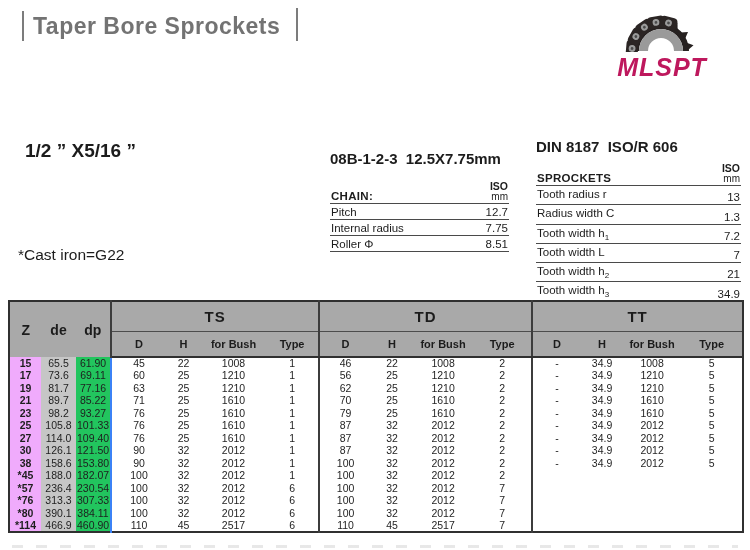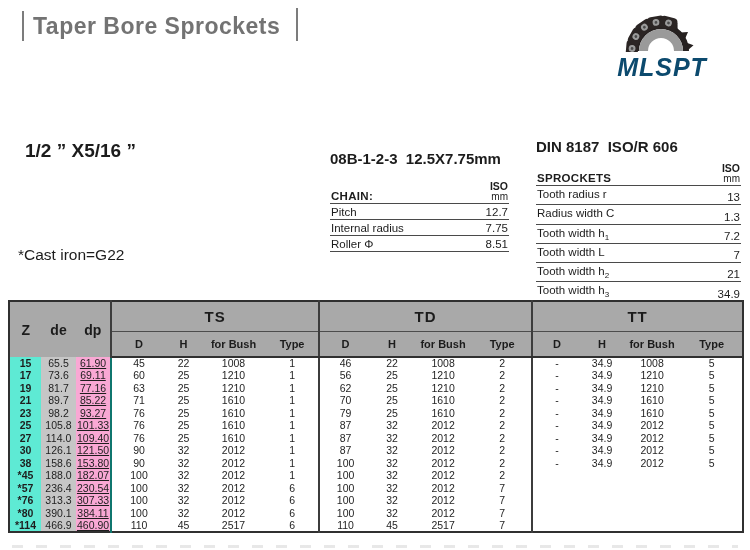--- a/index.html
+++ b/index.html
@@ -12,21 +12,21 @@
   .title-bar.l{left:22px;top:11px;height:30px;}
   .title-bar.r{left:296px;top:8px;height:33px;}
   .page-title{
     position:absolute;left:33px;top:13px;margin:0;
     font-size:23px;font-weight:bold;letter-spacing:.5px;color:#737373;white-space:pre;
   }
   
   .logo{position:absolute;left:597px;top:6px;width:130px;text-align:center;}
   .logo-text{
     margin-top:-3px;font-size:25px;font-weight:bold;font-style:italic;
-    color:#0c4a6e;letter-spacing:1px;
+    color:#be185d;letter-spacing:1px;
   }
   
   .size-label{position:absolute;left:25px;top:140px;font-size:19px;font-weight:bold;white-space:pre;}
   .material-note{position:absolute;left:18px;top:246px;font-size:15.5px;line-height:18px;}
   
   .spec-block{position:absolute;}
   .chain-block{left:330px;top:150px;width:179px;}
   .din-block{left:536px;top:138px;width:205px;}
   .spec-heading{font-size:15px;font-weight:bold;white-space:pre;margin:0 0 14px 0;}
   .din-block .spec-heading{margin-bottom:8px;}
@@ -61,23 +61,23 @@
   table.main tr.sub{height:26px;}
   table.main tr.sub th{
     font-size:11px;font-weight:bold;border-bottom:2px solid #303030;vertical-align:middle;
   }
   table.main tr.sub th.sep{border-left:2px solid #3c3c3c;}
   table.main tbody tr{height:12.5px;}
   table.main tbody td{
     text-align:center;vertical-align:middle;padding:0;
     font-size:10.5px;line-height:11px;color:#1e1e1e;
   }
-  table.main tbody td.z{font-weight:bold;background:#5eead4;}
+  table.main tbody td.z{font-weight:bold;background:#f0abfc;}
   table.main tbody td.de{background:#c6c6c6;}
-  table.main tbody td.dp{background:#f9a8d4;border-right:2px solid #0f766e;text-decoration:underline;}
+  table.main tbody td.dp{background:#22c55e;border-right:2px solid #3b82f6;}
   table.main tbody td.sep{border-left:2px solid #3c3c3c;}
   
   .cutoff{
     position:absolute;left:12px;top:545px;width:726px;height:3px;
     background:repeating-linear-gradient(90deg, rgba(90,90,90,.14) 0 11px, rgba(0,0,0,0) 11px 24px);
   }
 </style>
 </head>
 <body>
 

